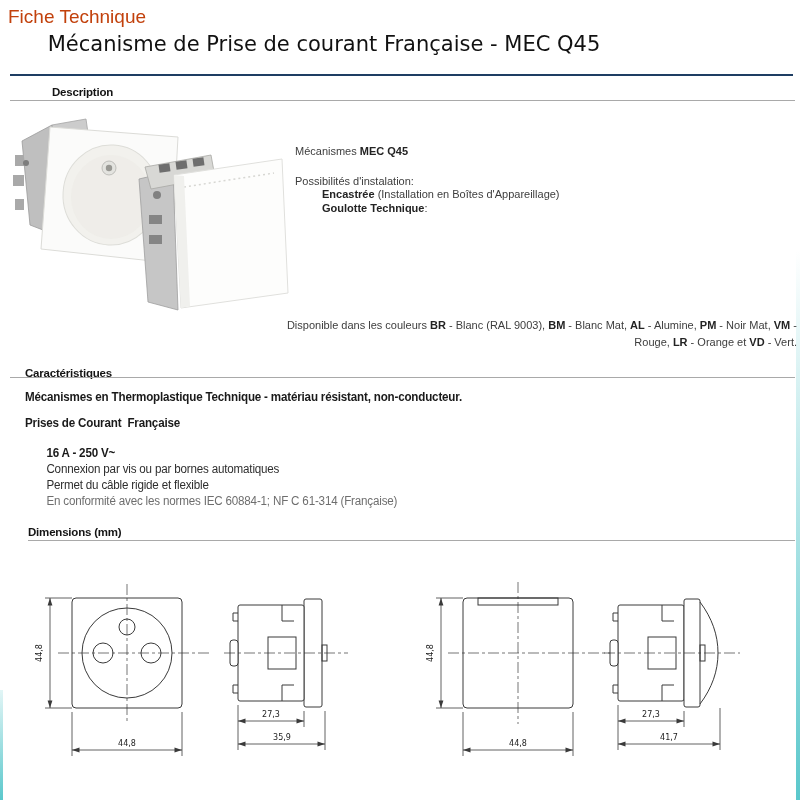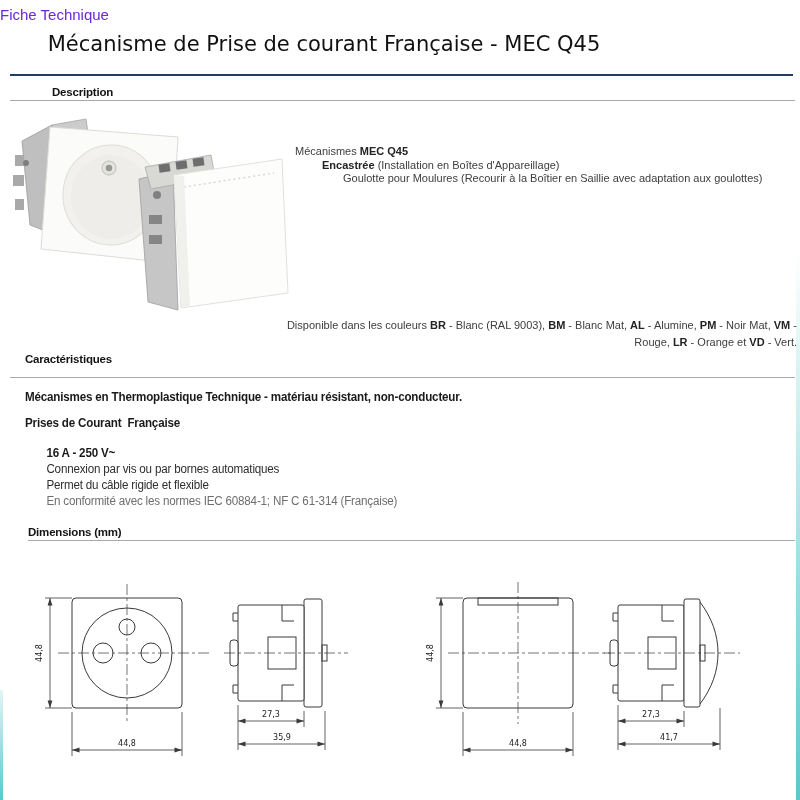--- a/index.html
+++ b/index.html
@@ -6,40 +6,40 @@
   html,body { margin:0; padding:0; }
   body {
     width:800px; height:800px; position:relative; overflow:hidden;
     background:#ffffff;
     font-family:"Liberation Sans", sans-serif;
     color:#3d3d3d;
   }
   .abs { position:absolute; }
 
   
-  .doc-label { left:0; top:6px; font-size:15px; color:#6d28d9; }
+  .doc-label { left:8px; top:6px; font-size:19px; color:#c2410c; }
   .page-title {
     left:0; top:32px; width:648px; text-align:center; margin:0;
     font-family:"DejaVu Sans", sans-serif; font-size:21px; font-weight:500; color:#111;
   }
   .rule { height:1px; background:#a9a9a9; }
   .rule-navy { left:10px; top:74px; width:783px; height:2px; background:#1e3e63; }
   .rule-desc { left:10px; top:100px; width:785px; }
   .rule-carac { left:10px; top:377px; width:785px; }
   .rule-dims { left:28px; top:540px; width:767px; }
 
   h2.sec { margin:0; font-size:11.5px; font-weight:700; color:#141414; letter-spacing:-0.2px; }
   .h-desc  { left:25px; top:86px;padding-left:27px; }
-  .h-carac { left:25px; top:353px; }
+  .h-carac { left:25px; top:367px; }
   .h-dims  { left:28px; top:526px; }
 
   
   .desc-text { left:295px; top:145px; width:505px; font-size:11px; line-height:13.5px; color:#3d3d3d; }
   .desc-text p { margin:0; }
-  .desc-text .gap-below { margin-bottom:0; }
+  .desc-text .gap-below { margin-bottom:16px; }
   .desc-text b { color:#232323; }
   .ind1 { margin-left:27px !important; }
   .ind2 { margin-left:48px !important; }
 
   .colors-par { left:265px; top:306px; width:532px; font-size:11px; line-height:16.5px; color:#3d3d3d;text-align:right; }
   .colors-par b { color:#232323; }
 
   
   .carac-body { left:25px; top:389px; width:760px; transform:scaleX(0.93); transform-origin:0 0;
                 font-size:12.5px; line-height:16px; color:#2e2e2e; letter-spacing:-0.2px; }
@@ -99,22 +99,23 @@
     <rect x="168" y="58" width="11" height="8" fill="#6e6e6e" transform="rotate(-8 173 62)"></rect>
     <rect x="185" y="55" width="11" height="8" fill="#6e6e6e" transform="rotate(-8 190 59)"></rect>
     <polygon points="166,72 274,56 280,190 173,205" fill="#fdfdfc" stroke="#e0e0dd" stroke-width="1"></polygon>
     <path d="M176,84 L266,70" stroke="#d7d7d3" stroke-width="1.5" stroke-dasharray="2 3" fill="none"></path>
     <polygon points="166,72 176,73 182,203 173,205" fill="#f0f0ed"></polygon>
   </g>
 </svg>
 
 <div class="abs desc-text">
   <p class="gap-below"><span>Mécanismes </span><b>MEC Q45</b></p>
+  <p>Possibilités d'instalation:</p>
   <p class="ind1"><b>Encastrée</b><span> (Installation en Boîtes d'Appareillage)</span></p>
-  <p class="ind2">Goulotte pour Moulures (Recourir à la Boîtier en Saillie avec adaptation aux goulottes)</p>
+  <p class="ind1"><b>Goulotte Technique</b><span>:</span></p>
 </div>
 
 <p class="abs colors-par"><span>Disponible dans les couleurs </span><b>BR</b><span> - Blanc (RAL 9003), </span><b>BM</b><span> - Blanc Mat, </span><b>AL</b><span> - Alumine, </span><b>PM</b><span> - Noir Mat, </span><b>VM</b><span> - Rouge, </span><b>LR</b><span> - Orange et </span><b>VD</b><span> - Vert.</span></p>
 
 <h2 class="abs sec h-carac">Caractéristiques</h2>
 <div class="abs rule rule-carac"></div>
 
 <div class="abs carac-body">
   <p class="c-intro">Mécanismes en Thermoplastique Technique - matériau résistant, non-conducteur.</p>
   <p class="c-sub">Prises de Courant  Française</p>

